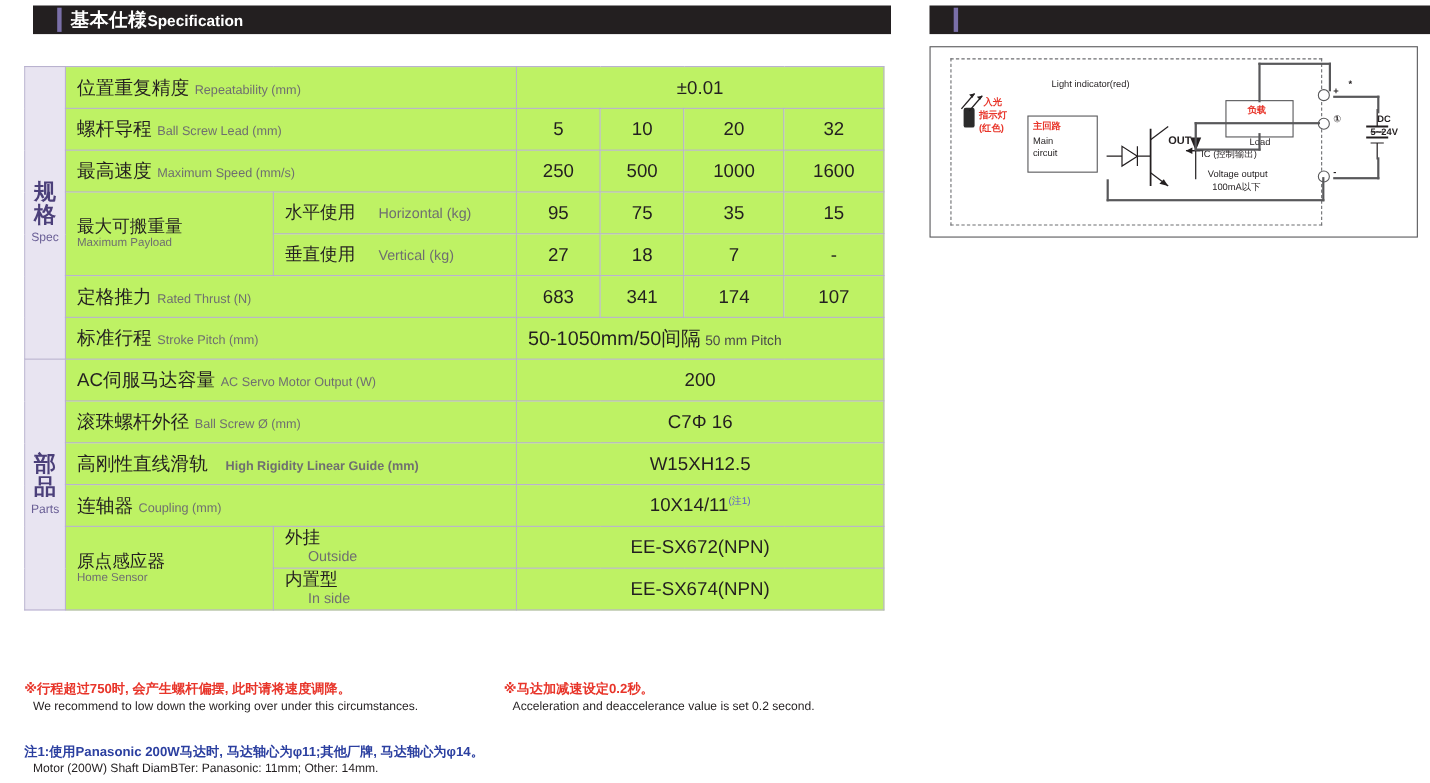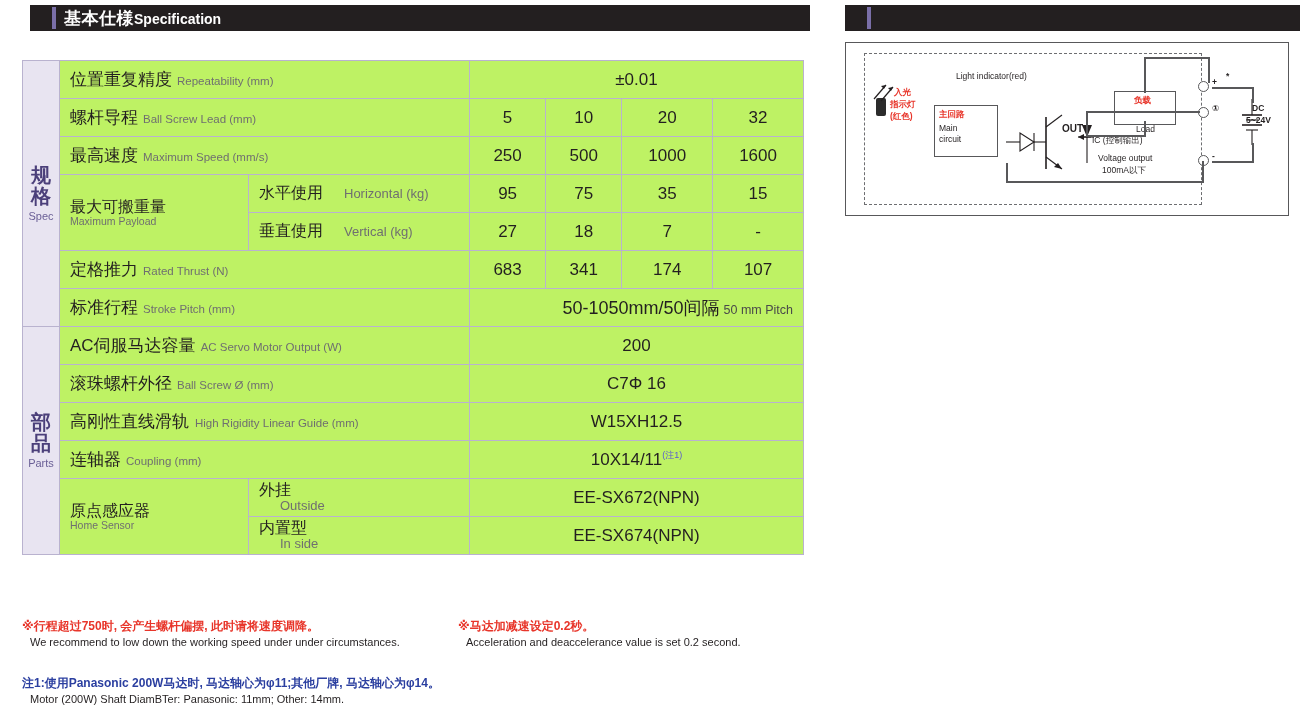--- a/index.html
+++ b/index.html
@@ -38,30 +38,30 @@
   }
   #spec-table td.sideband{
     background:#e8e4f1;border:1px solid #b9b2cf;
     width:36px;padding:0;text-align:center;vertical-align:middle;
   }
   .sideband .sb-cn{font-size:20px;font-weight:bold;color:#4b3f7a;line-height:1.05;}
   .sideband .sb-en{font-size:11px;color:#6a5f96;margin-top:3px;}
   .lbl{white-space:nowrap;}
   .lbl .cn{font-size:17px;color:#231f20;}
   .lbl .en{font-size:11.5px;color:#6f6f70;margin-left:5px;}
-  .lbl .en.tight{margin-left:6px;}
+  .lbl .en.tight{margin-left:16px;font-weight:bold;}
   td.val{text-align:center;font-size:18px;}
   td.sub{white-space:nowrap;}
   td.sub .cn{font-size:16px;}
   td.sub .en{font-size:13px;color:#6f6f70;margin-left:21px;}
   .stack{display:block;line-height:1.12;}
   .stack .cn{font-size:16px;display:block;}
   .stack .en{font-size:10.5px;color:#6f6f70;display:block;margin-left:0;}
   .note-sup{font-size:9px;color:#5a5ad0;vertical-align:super;}
-  .wide-val{text-align:right;}
+  .wide-val{text-align:left;}
   .wide-val .big{font-size:18px;}
   .wide-val .small{font-size:12.5px;color:#4a4a4a;margin-left:4px;}
 
   
   .fn{position:absolute;font-size:11px;line-height:1.45;}
   .fn .red{color:#e8352a;font-weight:bold;font-size:12px;}
   .fn .blk{color:#231f20;font-size:11px;}
   .fn .blu{color:#2b3fa0;font-weight:bold;font-size:12px;}
   #fn1{left:22px;top:618px;width:430px;}
   #fn2{left:458px;top:618px;width:400px;}
@@ -233,21 +233,21 @@
         <span class="en">In side</span>
       </span>
     </td>
     <td class="val" colspan="4">EE-SX674(NPN)</td>
   </tr>
 </tbody>
   </table>
 
 <div class="fn" id="fn1">
   <div class="red">※行程超过750时, 会产生螺杆偏摆, 此时请将速度调降。</div>
-  <div class="blk" style="margin-left:8px;">We recommend to low down the working speed under under circumstances.</div>
+  <div class="blk" style="margin-left:8px;">We recommend to low down the working over under this circumstances.</div>
 </div>
 
 <div class="fn" id="fn2">
   <div class="red">※马达加减速设定0.2秒。</div>
   <div class="blk" style="margin-left:8px;">Acceleration and deaccelerance value is set 0.2 second.</div>
 </div>
 
 <div class="fn" id="fn3">
   <div class="blu">注1:使用Panasonic 200W马达时, 马达轴心为φ11;其他厂牌, 马达轴心为φ14。</div>
   <div class="blk" style="margin-left:8px;">Motor (200W) Shaft DiamBTer: Panasonic: 11mm; Other: 14mm.</div>

